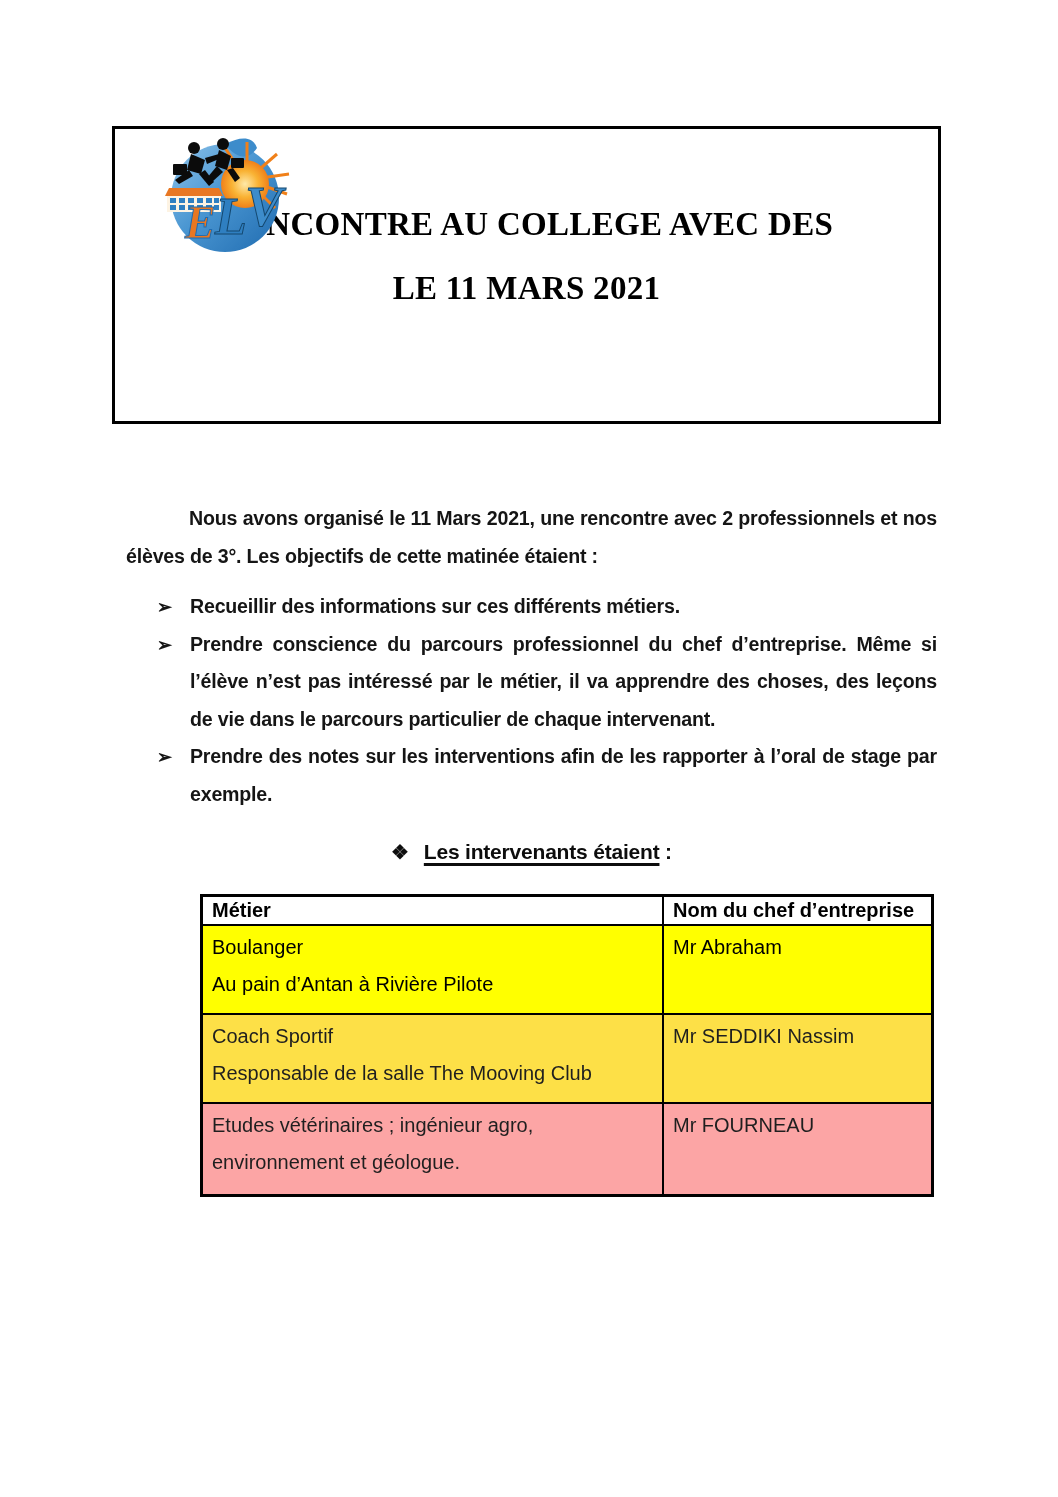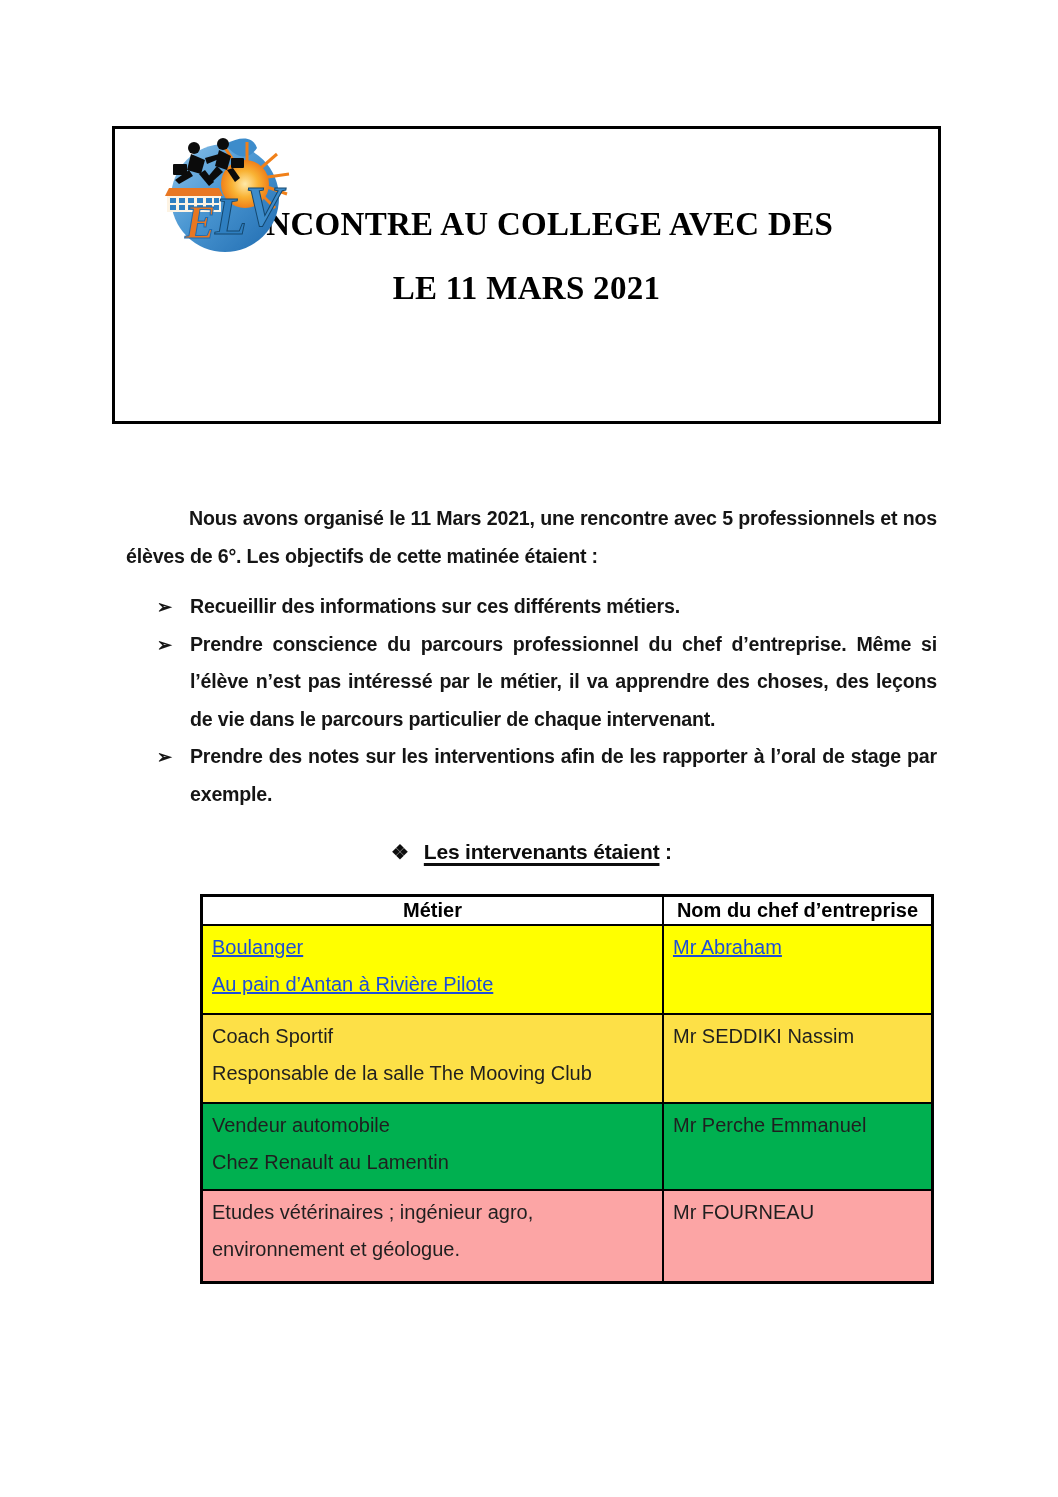--- a/index.html
+++ b/index.html
@@ -51,21 +51,21 @@
   }
 
   
   .tbl{
     border-collapse:collapse;table-layout:fixed;
     margin:30px 0 0 74px;width:734px;
     border:3px solid #000;
   }
   .tbl th,.tbl td{border:2px solid #000;}
   .tbl th{
-    font-size:20px;font-weight:bold;text-align:center;color:#000;
+    font-size:20px;font-weight:bold;text-align:left;color:#000;
     padding:1px 9px 2px;height:24px;background:#fff;white-space:nowrap;margin-top:24px;
   }
   .tbl td{
     font-size:20px;font-weight:normal;line-height:37px;
     padding:3px 9px 4px;vertical-align:top;white-space:pre-line;
   }
   .c-metier{width:452px;}
   .c-nom{width:264px;}
   .r0 td{height:80px;}
   .r1 td{height:55px;}
@@ -143,21 +143,21 @@
       <text x="54" y="100" font-family="Liberation Serif, serif" font-style="italic" font-weight="bold" font-size="52" fill="#2f7fc1" stroke="#14486f" stroke-width="1">L</text>
       <text x="84" y="92" font-family="Liberation Serif, serif" font-style="italic" font-weight="bold" font-size="56" fill="#3d8ccb" stroke="#14486f" stroke-width="1">V</text>
     </svg>
 
     <div class="title-line t1">RENCONTRE  AU COLLEGE AVEC DES</div>
     <div class="title-line t4">LE 11 MARS 2021</div>
   </div>
 
   <div class="content">
 
-    <p class="intro">Nous avons organisé le 11 Mars 2021, une rencontre avec 5 professionnels et nos élèves de 6°. Les objectifs de cette matinée étaient :</p>
+    <p class="intro">Nous avons organisé le 11 Mars 2021, une rencontre avec 2 professionnels et nos élèves de 3°. Les objectifs de cette matinée étaient :</p>
 
     <ul class="bullets">
       <li>
         <span class="marker">➢</span>
         <span>Recueillir des informations sur ces différents métiers.</span>
       </li>
       <li>
         <span class="marker">➢</span>
         <span>Prendre conscience du parcours professionnel du chef d’entreprise. Même si l’élève n’est pas intéressé par le métier, il va apprendre des choses, des leçons de vie dans le parcours particulier de chaque intervenant.</span>
       </li>
@@ -176,35 +176,30 @@
           <col class="c-metier">
           <col class="c-nom">
         </colgroup>
       <thead>
         <tr>
           <th>Métier</th>
           <th>Nom du chef d’entreprise</th>
         </tr>
       </thead>
       <tbody>
-        <tr class="r0" style="background: rgb(255, 255, 0); color: #1d4ed8; text-decoration: underline;">
+        <tr class="r0" style="background: rgb(255, 255, 0); color: #000000;">
           <td>Boulanger
 Au pain d’Antan  à Rivière Pilote</td>
           <td>Mr Abraham</td>
         </tr>
         <tr class="r2" style="background: #fde047; color: rgb(31, 31, 31);">
           <td>Coach Sportif
 Responsable de la salle  The Mooving Club</td>
           <td>Mr SEDDIKI Nassim</td>
         </tr>
-        <tr class="r3" style="background: rgb(0, 176, 80); color: rgb(31, 31, 31);">
-          <td>Vendeur automobile
-Chez Renault  au Lamentin</td>
-          <td>Mr Perche Emmanuel</td>
-        </tr>
         <tr class="r4" style="background: #fca5a5; color: rgb(31, 31, 31);">
           <td>Etudes vétérinaires ; ingénieur agro,
 environnement et géologue.</td>
           <td>Mr FOURNEAU</td>
         </tr>
       </tbody>
     </table>
 
   </div>
 </div>

